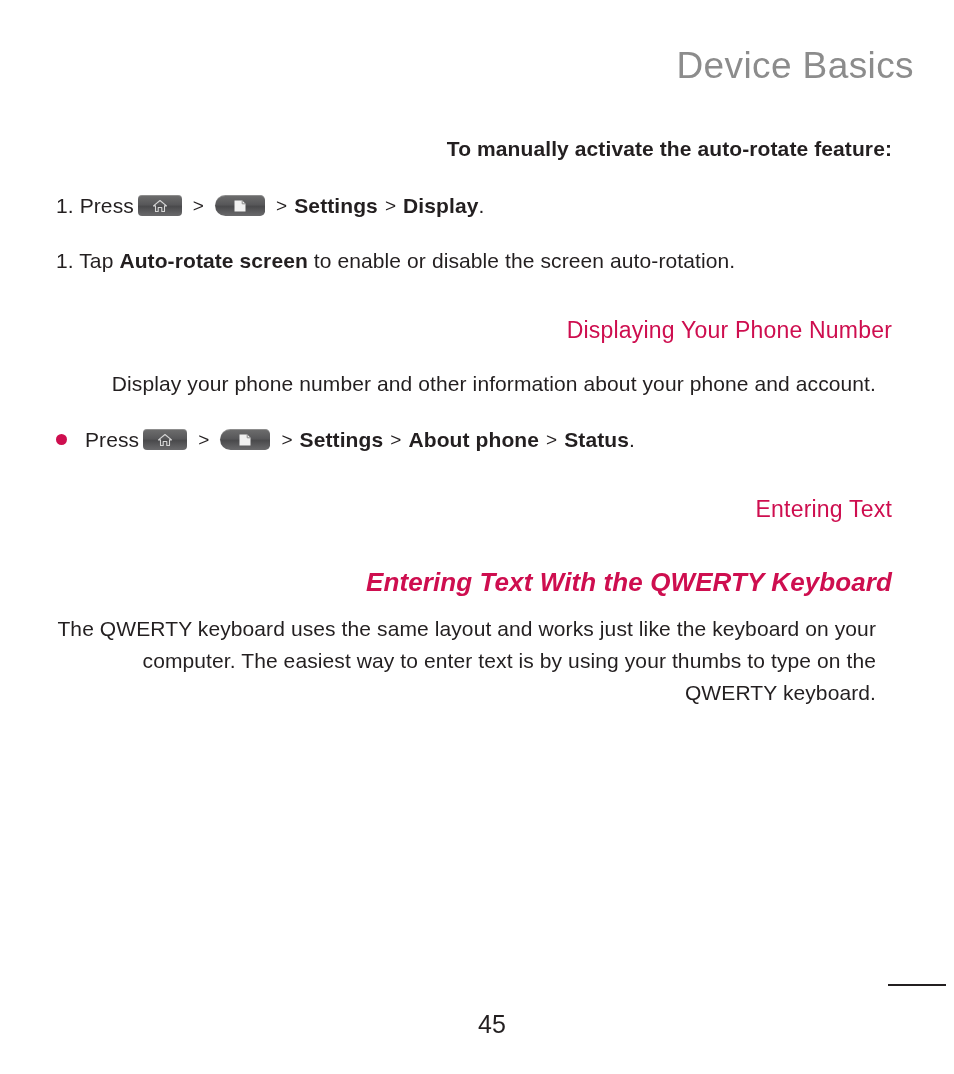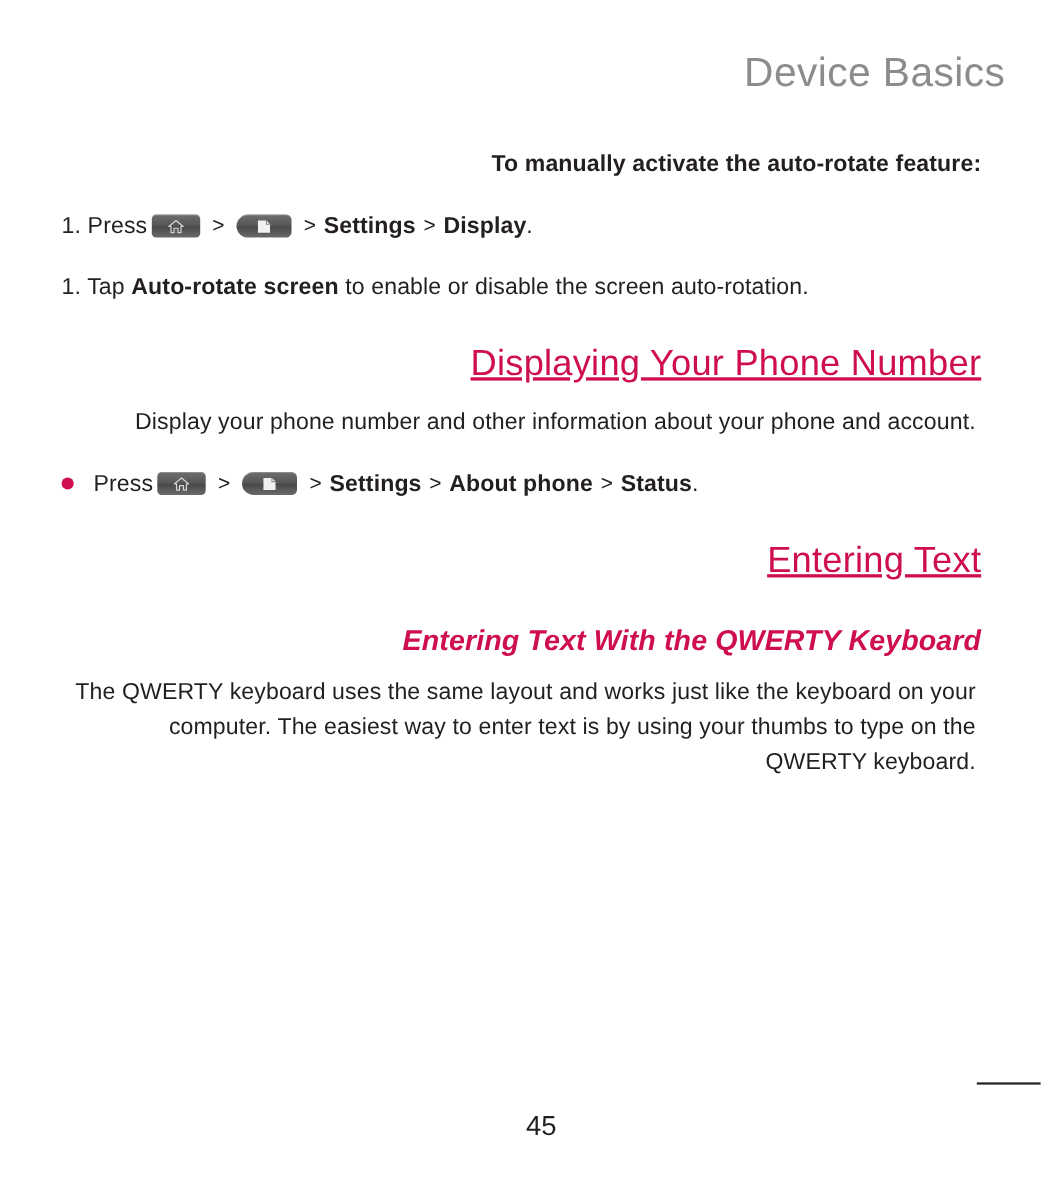--- a/index.html
+++ b/index.html
@@ -95,42 +95,41 @@
     width: 50px;
     height: 21px;
     background: linear-gradient(180deg, #6e6e6e 0%, #58585a 45%, #4a4a4c 55%, #6a6a6c 100%);
     border-radius: 11px 5px 5px 11px;
     box-shadow: inset 0 1px 0 rgba(255,255,255,0.22);
   }
   .key svg { position: absolute; top: 50%; left: 50%; transform: translate(-50%, -50%); }
 
   
   .h1 {
-    font-size: 33px;
+    font-size: 23px;
     line-height: 40px;
     font-weight: 400;
     color: #ce0e4f;
     margin: 34px 0 18px 0;
     letter-spacing: 0.2px;
-    text-decoration: underline;
   }
   .h2 {
     font-size: 26px;
     line-height: 34px;
     font-weight: 700;
     color: #ce0e4f;
     margin: 36px 0 14px 0;
     letter-spacing: 0.1px;
     font-style: italic;
   }
 
   p.body {
     font-size: 21px;
     line-height: 32px;
-    margin: 0 5px 10px 0;
+    margin: 0 16px 10px 0;
     color: #231f20;
     letter-spacing: 0.1px;
   }
 
   
   .bullet-row {
     display: flex;
     align-items: center;
     flex-wrap: wrap;
     font-size: 21px;

